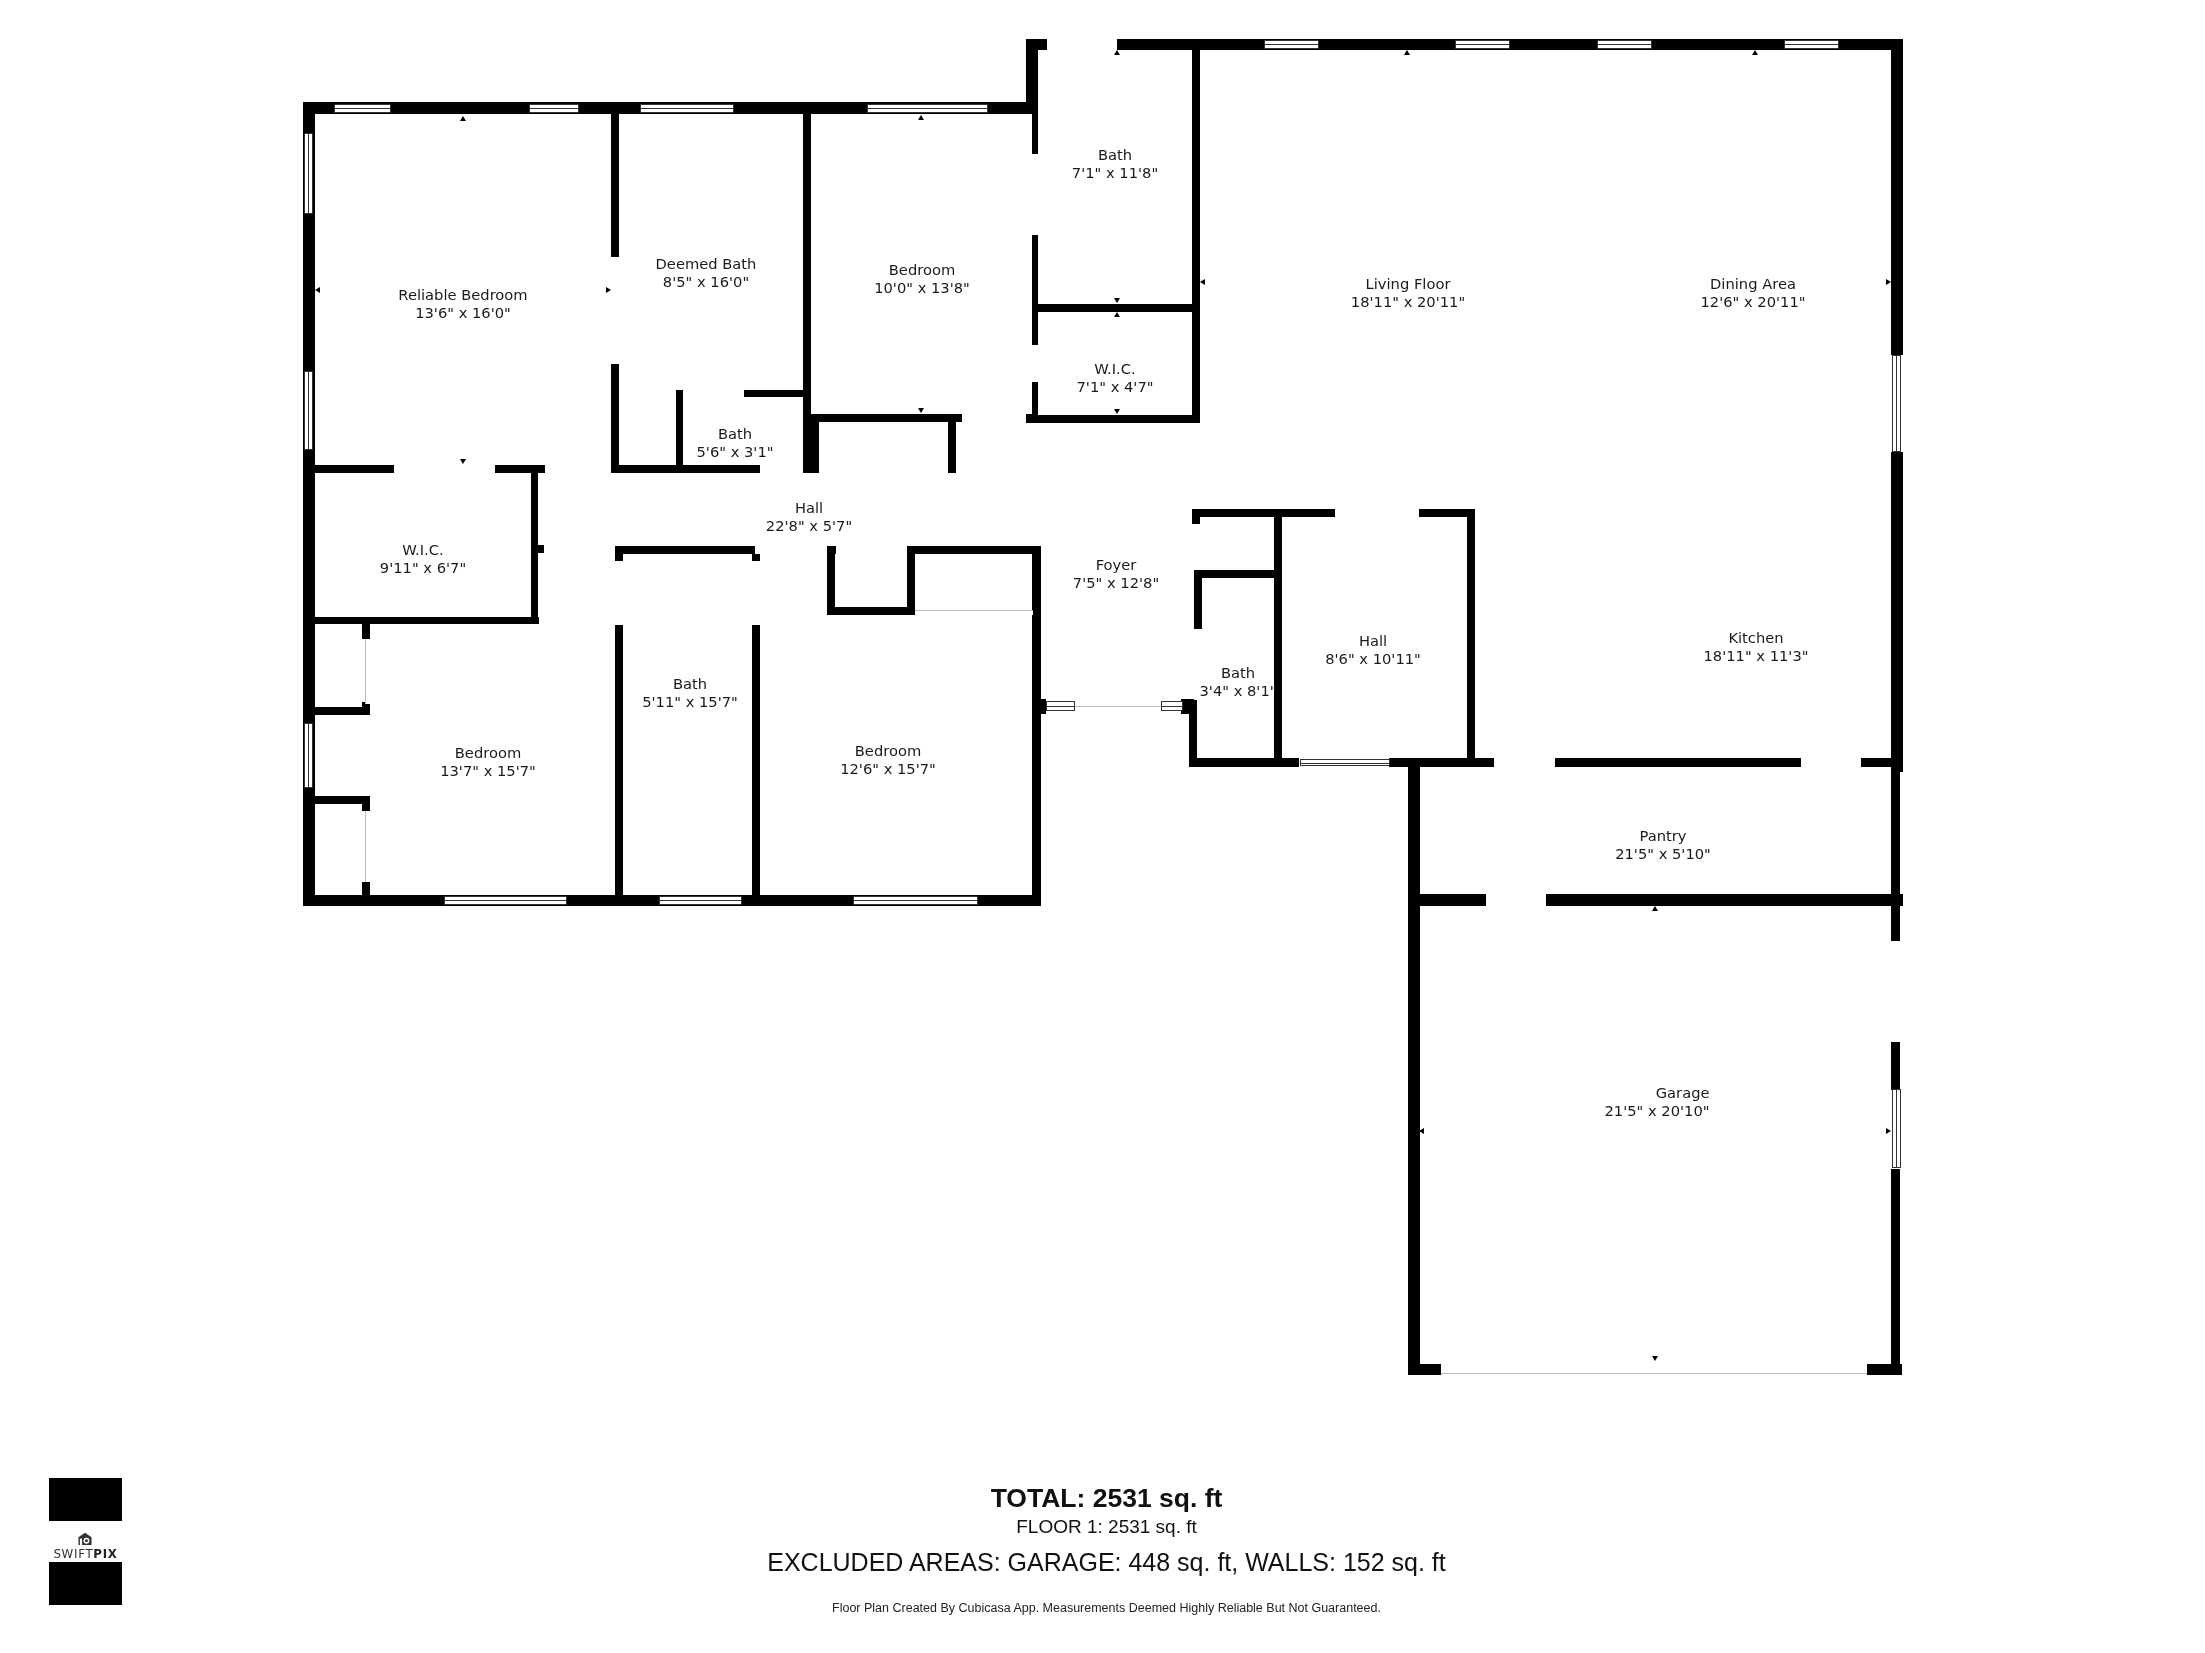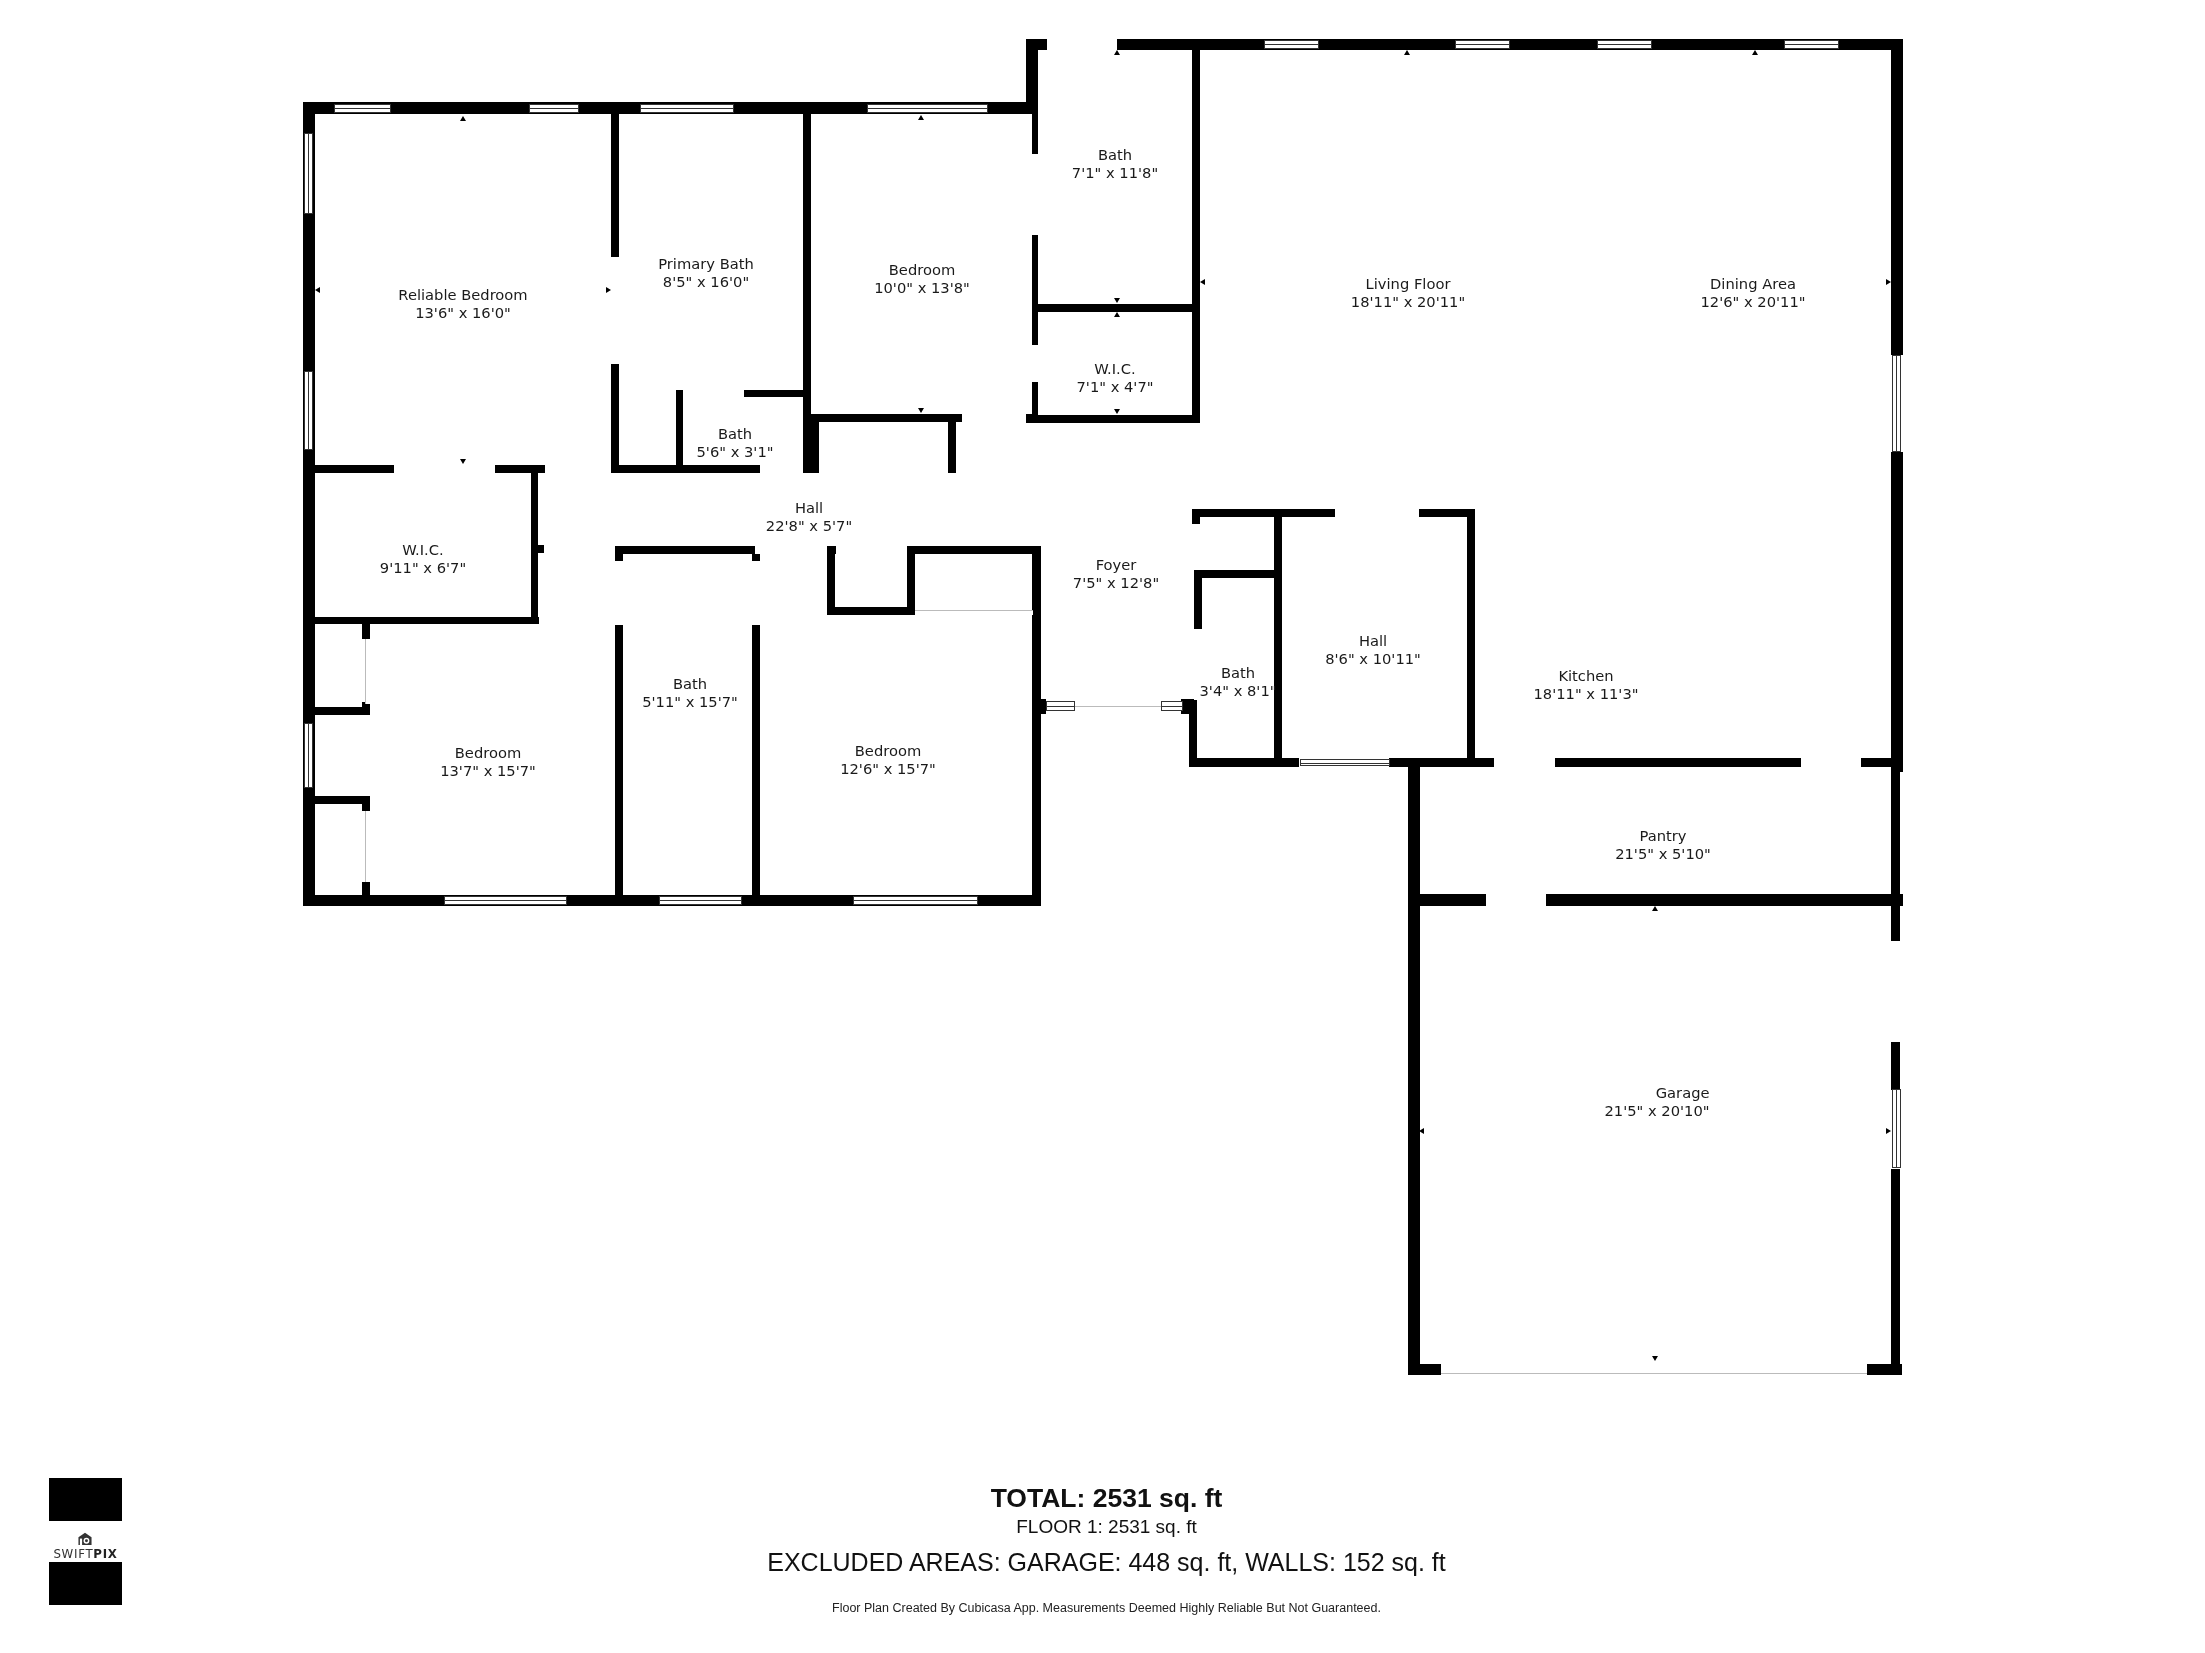--- a/index.html
+++ b/index.html
@@ -171,21 +171,21 @@
   <div class="mk lf" style="left:1200px;top:279px;"></div>
   <div class="mk rt" style="left:1886px;top:279px;"></div>
   <div class="mk lf" style="left:315px;top:287px;"></div>
   <div class="mk rt" style="left:606px;top:287px;"></div>
 
   <div class="room" style="left:463px;top:304px;">
     <span>Reliable Bedroom</span>
     <span>13'6" x 16'0"</span>
   </div>
   <div class="room" style="left:706px;top:273px;">
-    <span>Primary Bath</span>
+    <span>Deemed Bath</span>
     <span>8'5" x 16'0"</span>
   </div>
   <div class="room" style="left:922px;top:279px;">
     <span>Bedroom</span>
     <span>10'0" x 13'8"</span>
   </div>
   <div class="room" style="left:1115px;top:164px;">
     <span>Bath</span>
     <span>7'1" x 11'8"</span>
   </div>
@@ -214,21 +214,21 @@
     <span>9'11" x 6'7"</span>
   </div>
   <div class="room" style="left:1116px;top:574px;">
     <span>Foyer</span>
     <span>7'5" x 12'8"</span>
   </div>
   <div class="room" style="left:1373px;top:650px;">
     <span>Hall</span>
     <span>8'6" x 10'11"</span>
   </div>
-  <div class="room" style="left:1586px;top:647px;margin-top:38px;">
+  <div class="room" style="left:1756px;top:647px;">
     <span>Kitchen</span>
     <span>18'11" x 11'3"</span>
   </div>
   <div class="room" style="left:1238px;top:682px;">
     <span>Bath</span>
     <span>3'4" x 8'1"</span>
   </div>
   <div class="room" style="left:488px;top:762px;">
     <span>Bedroom</span>
     <span>13'7" x 15'7"</span>

